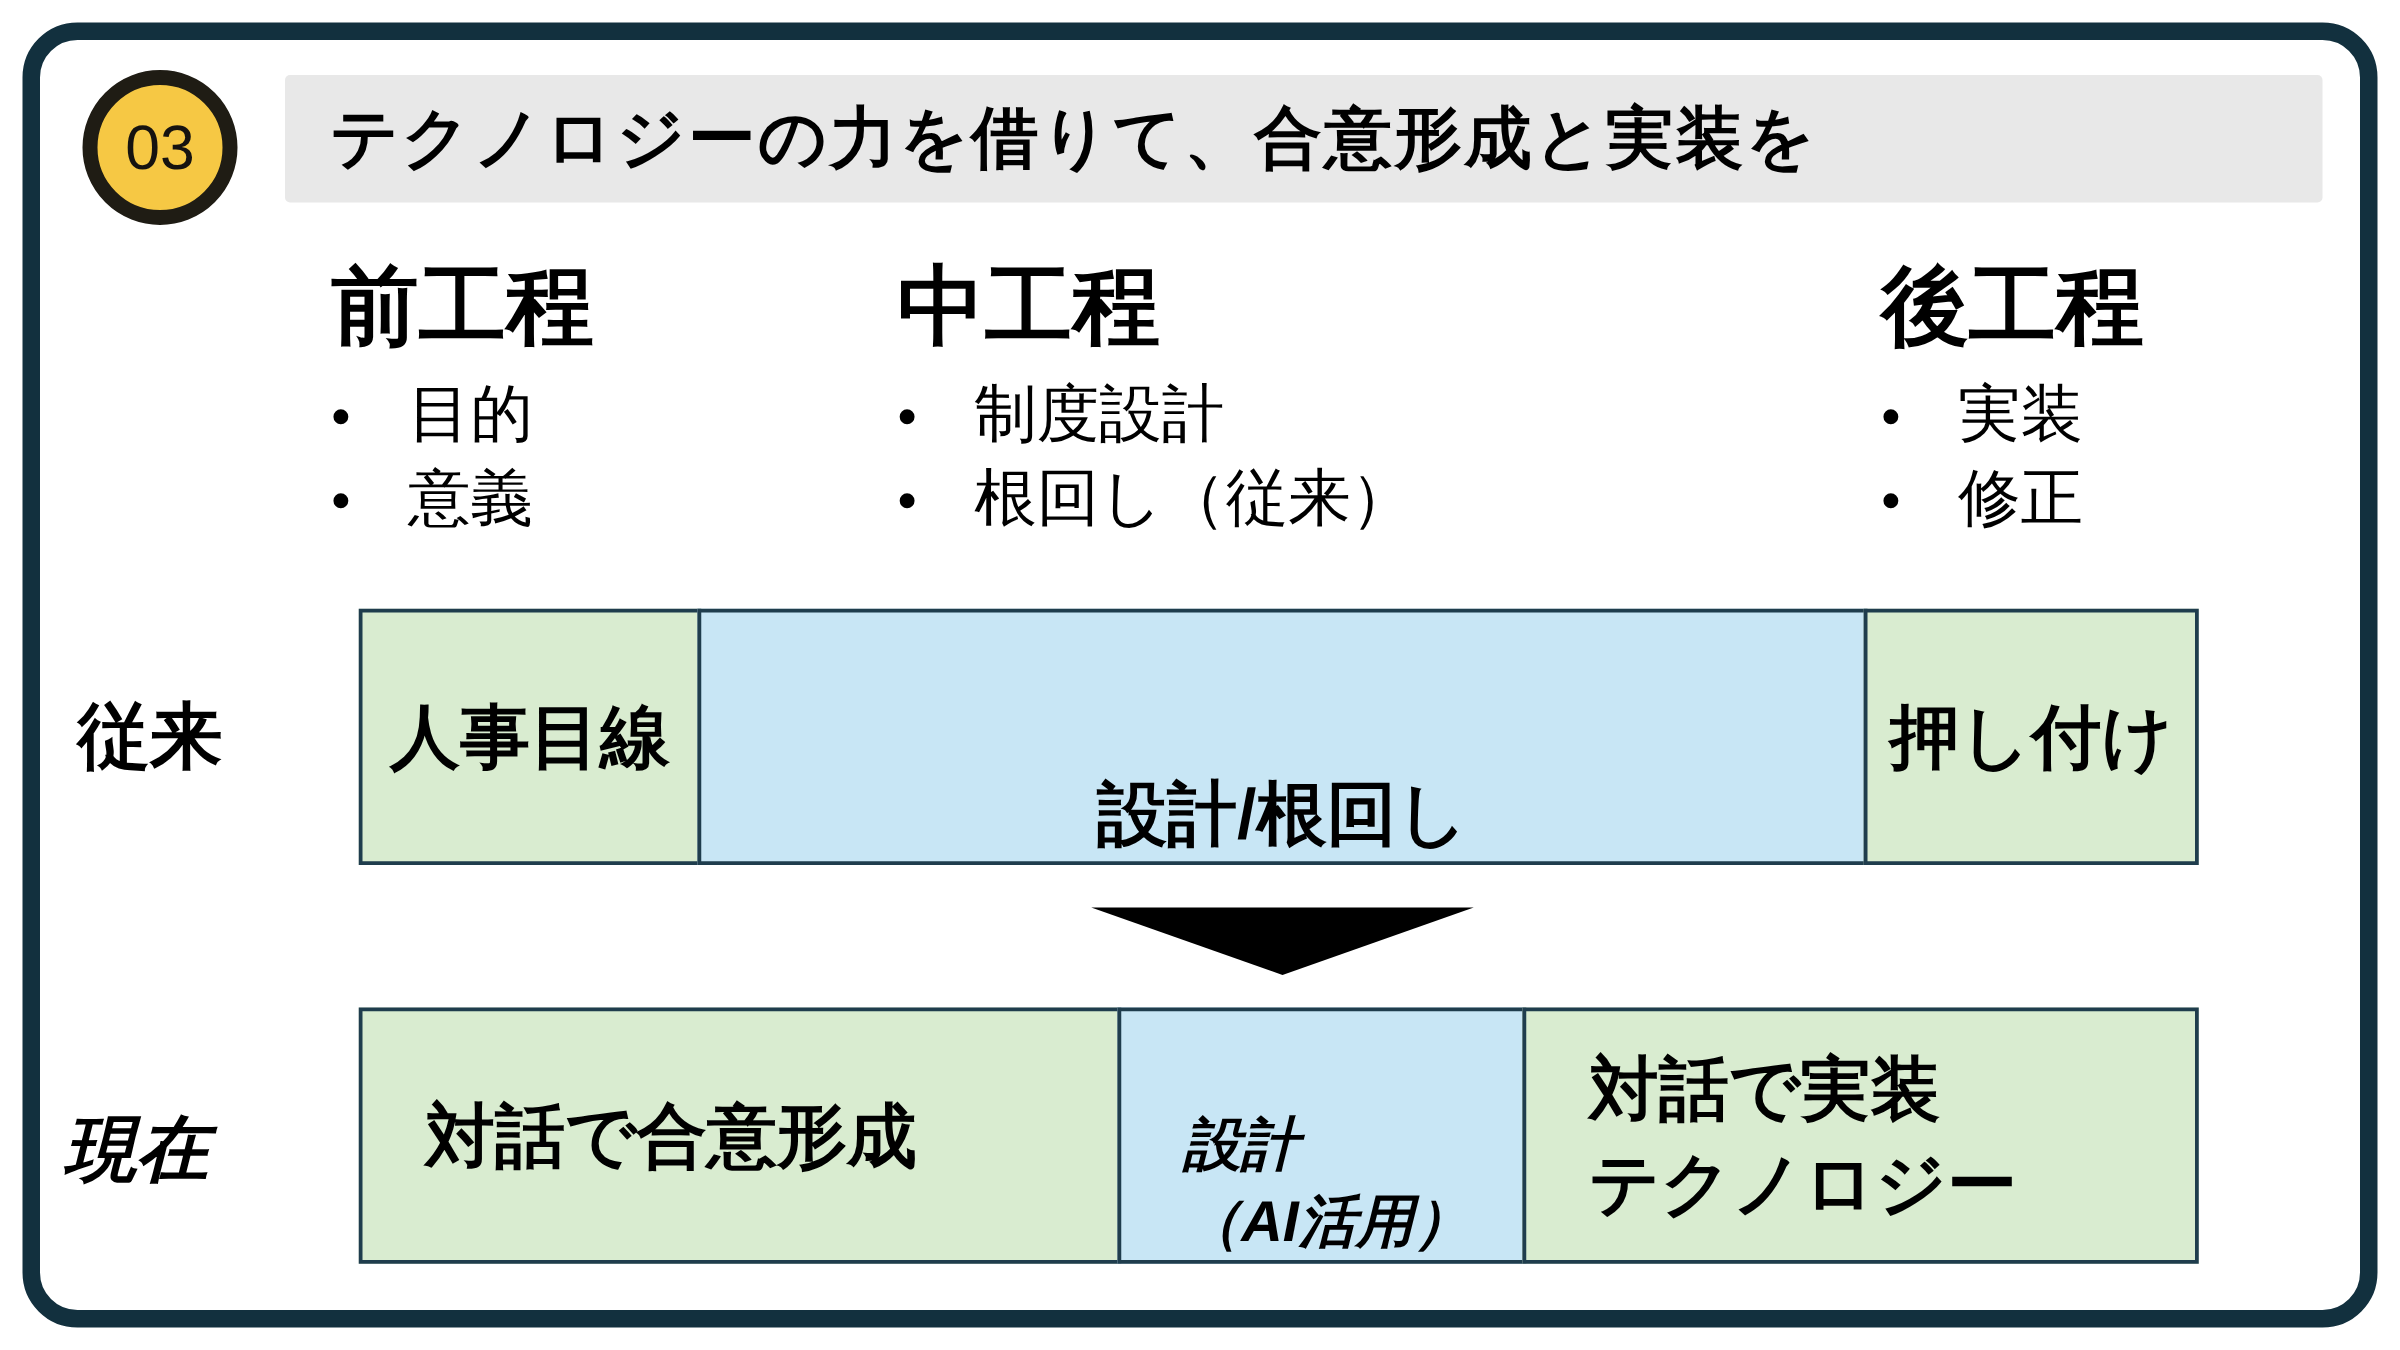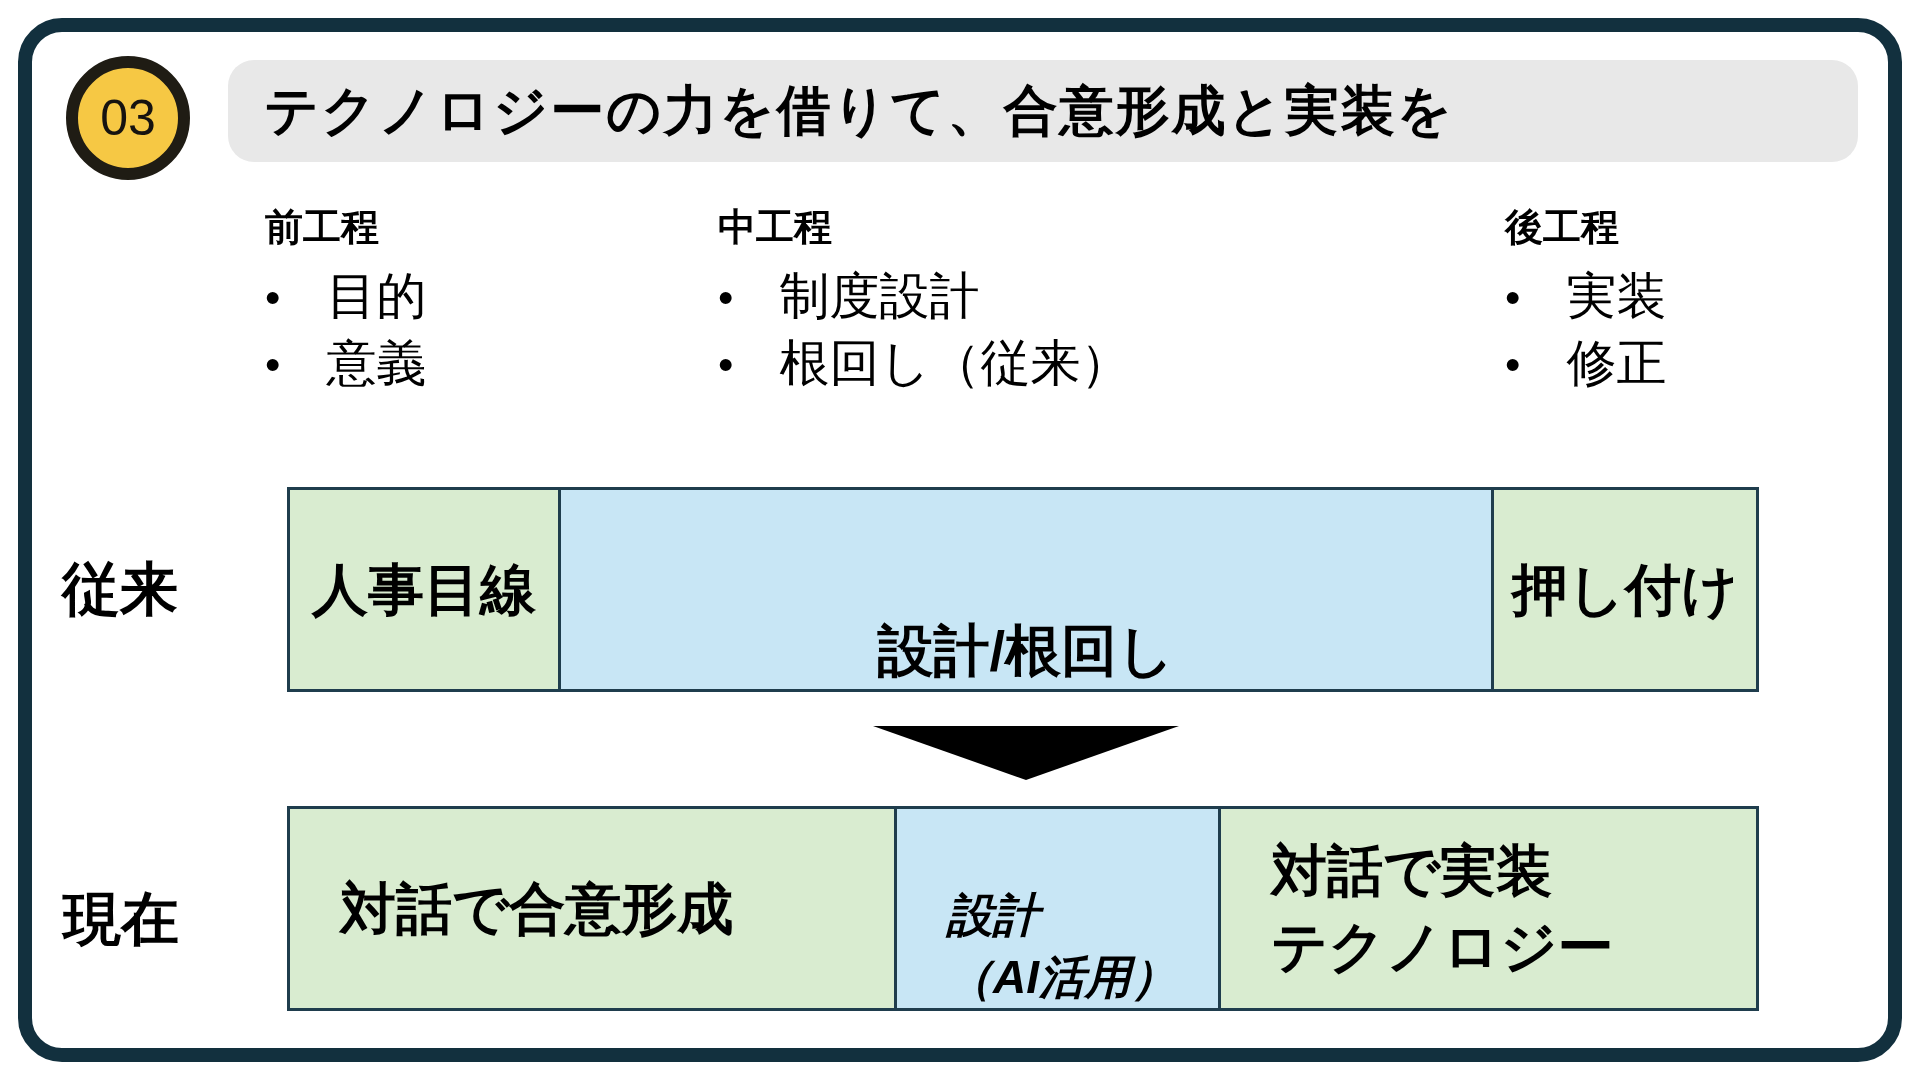--- a/index.html
+++ b/index.html
@@ -23,39 +23,39 @@
     box-sizing:border-box;
     background:var(--badge_fill,#f6c844);
     border:12px solid var(--badge_ring,#1f1c14);
     border-radius:50%;
     display:flex;align-items:center;justify-content:center;
     font-size:50px;font-weight:normal;color:#161310;
   }
   .title-bar{
     position:absolute;left:228px;top:60px;width:1630px;height:102px;
     background:var(--title_bg,#e8e8e8);
-    border-radius:26px;
+    border-radius:4px;
     display:flex;align-items:center;
     padding-left:36px;box-sizing:border-box;
     font-size:54px;font-weight:bold;letter-spacing:2px;
   }
   .col{position:absolute;}
-  .col-title{font-size:38px;font-weight:bold;line-height:1.1;}
+  .col-title{font-size:70px;font-weight:bold;line-height:1.1;}
   .col ul{margin:14px 0 0 0;padding:0;list-style:none;font-size:50px;font-weight:400;}
   .col li{display:flex;align-items:baseline;margin-top:0;}
   .col li::before{content:"•";font-size:44px;margin-right:46px;}
   .col1{left:265px;top:207px;}
   .col2{left:718px;top:207px;}
   .col3{left:1505px;top:207px;}
   .row-label{
     position:absolute;display:flex;align-items:center;
     font-size:58px;font-weight:bold;
   }
   .label-before{left:62px;top:487px;height:205px;}
-  .label-after{left:63px;top:817px;height:205px;}
+  .label-after{left:51px;top:817px;height:205px;font-style:italic;}
   .box-row{position:absolute;display:flex;height:250px;}
   .row-before{left:287px;top:487px;}
   .row-after{left:287px;top:806px;}
   .cell{
     box-sizing:border-box;height:205px;
     border:3px solid var(--cell_border,#1f3d4d);
     display:flex;flex-direction:column;justify-content:center;
     font-weight:bold;font-size:56px;line-height:1.35;
   }
   .cell + .cell{margin-left:-3px;}

